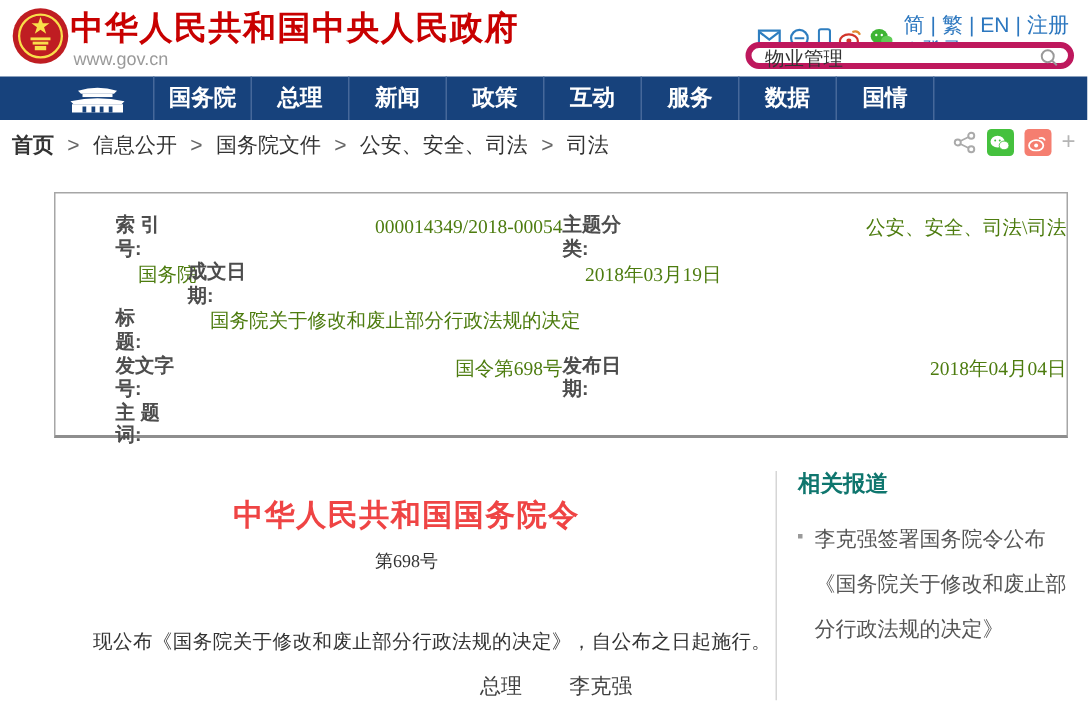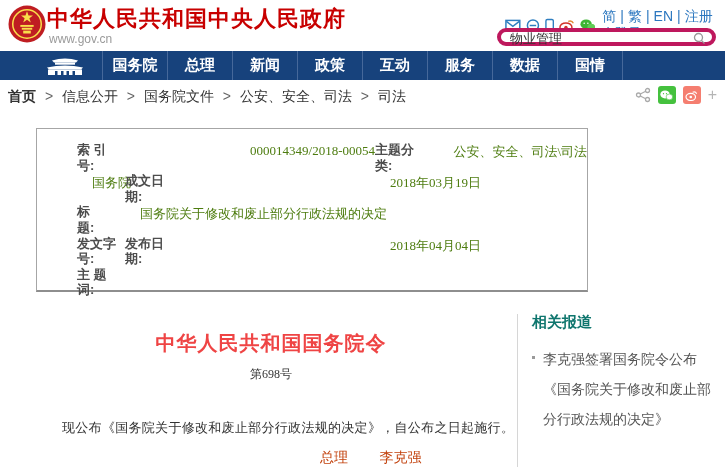--- a/index.html
+++ b/index.html
@@ -38,32 +38,32 @@
   .crumbs .home { font-weight:bold; cursor:pointer; }
   .crumbs .c-sep { color:#666; padding:0 5px; }
   .crumbs .c-item { cursor:pointer; }
   .share { position:absolute; top:86px; right:8px; display:flex; align-items:center; }
   .share-sq { width:18px; height:18px; border-radius:3px; margin-left:7px; display:flex; align-items:center; justify-content:center; cursor:pointer; }
   .share-wechat { background:#45c13e; }
   .share-weibo { background:#f57e70; }
   .share-plus { color:#b5b5b5; font-size:16px; margin-left:7px; cursor:pointer; line-height:18px; }
   
   .meta-box {
-    position:absolute; top:128px; left:36px; width:552px; height:164px; background:#fff;
+    position:absolute; top:128px; left:36px; width:676px; height:164px; background:#fff;
     border:1px solid #a6a6a6; border-bottom:2px solid #8e8e8e; padding:13px 0 0 40px;
   }
   .meta-row { display:grid; grid-template-columns:48px 250px 46px auto; min-height:30px; align-items:start; }
   .m-label { font-size:13px; font-weight:bold; color:#4d4d4d; white-space:pre-line; line-height:1.2; text-align:justify; }
   .m-value { font-size:13px; color:#4d7c0f; padding-left:15px; padding-top:1px; white-space:nowrap; font-family:Liberation Serif, serif;text-align:right; }
   
   .doc { position:absolute; top:300px; left:40px; width:462px; }
   .doc-title { text-align:center; font-size:20px; font-weight:bold; color:#ef4444; letter-spacing:1px; margin-top:30px; font-family:"Liberation Serif","DejaVu Serif",serif; }
   .doc-number { text-align:center; font-size:12px; color:#333; margin-top:9px; font-family:"Liberation Serif","DejaVu Serif",serif; }
   .doc-body { margin-top:36px; font-size:13px; color:#333; text-indent:22px; white-space:nowrap; font-family:"Liberation Serif","DejaVu Serif",serif; letter-spacing:0.3px; }
-  .sig-line1 { margin-top:12px; padding-left:280px; font-size:14px; color:#c2410c; font-family:"Liberation Serif","DejaVu Serif",serif; white-space:nowrap; }
+  .sig-line1 { margin-top:12px; padding-left:280px; font-size:14px; color:#404040; font-family:"Liberation Serif","DejaVu Serif",serif; white-space:nowrap; }
   .sig-name { margin-left:28px; }
   
   .vdiv { position:absolute; left:517px; top:314px; bottom:0; width:1px; background:#d6d6d6; }
   .sidebar { position:absolute; left:532px; top:313px; width:186px; }
   .sb-title { color:#0f766e; font-size:15px; font-weight:bold; }
   .sb-item { position:relative; margin-top:12px; padding-left:11px; font-size:14px; color:#555; line-height:2.15; cursor:pointer; }
   .sb-item::before { content:""; position:absolute; left:0; top:12px; width:3px; height:3px; background:#9a9a9a; }
 </style>
 </head>
 <body>
@@ -210,20 +210,21 @@
   <div class="meta-row">
     <div class="m-label">标
 题:</div>
     <div class="m-value">国务院关于修改和废止部分行政法规的决定</div>
     <div class="m-label"></div>
     <div class="m-value"></div>
   </div>
   <div class="meta-row">
     <div class="m-label">发文字
 号:</div>
+    <div class="m-value">国令第698号</div>
     <div class="m-label">发布日
 期:</div>
     <div class="m-value">2018年04月04日</div>
   </div>
   <div class="meta-row">
     <div class="m-label">主 题
 词:</div>
     <div class="m-value"></div>
     <div class="m-label"></div>
     <div class="m-value"></div>

